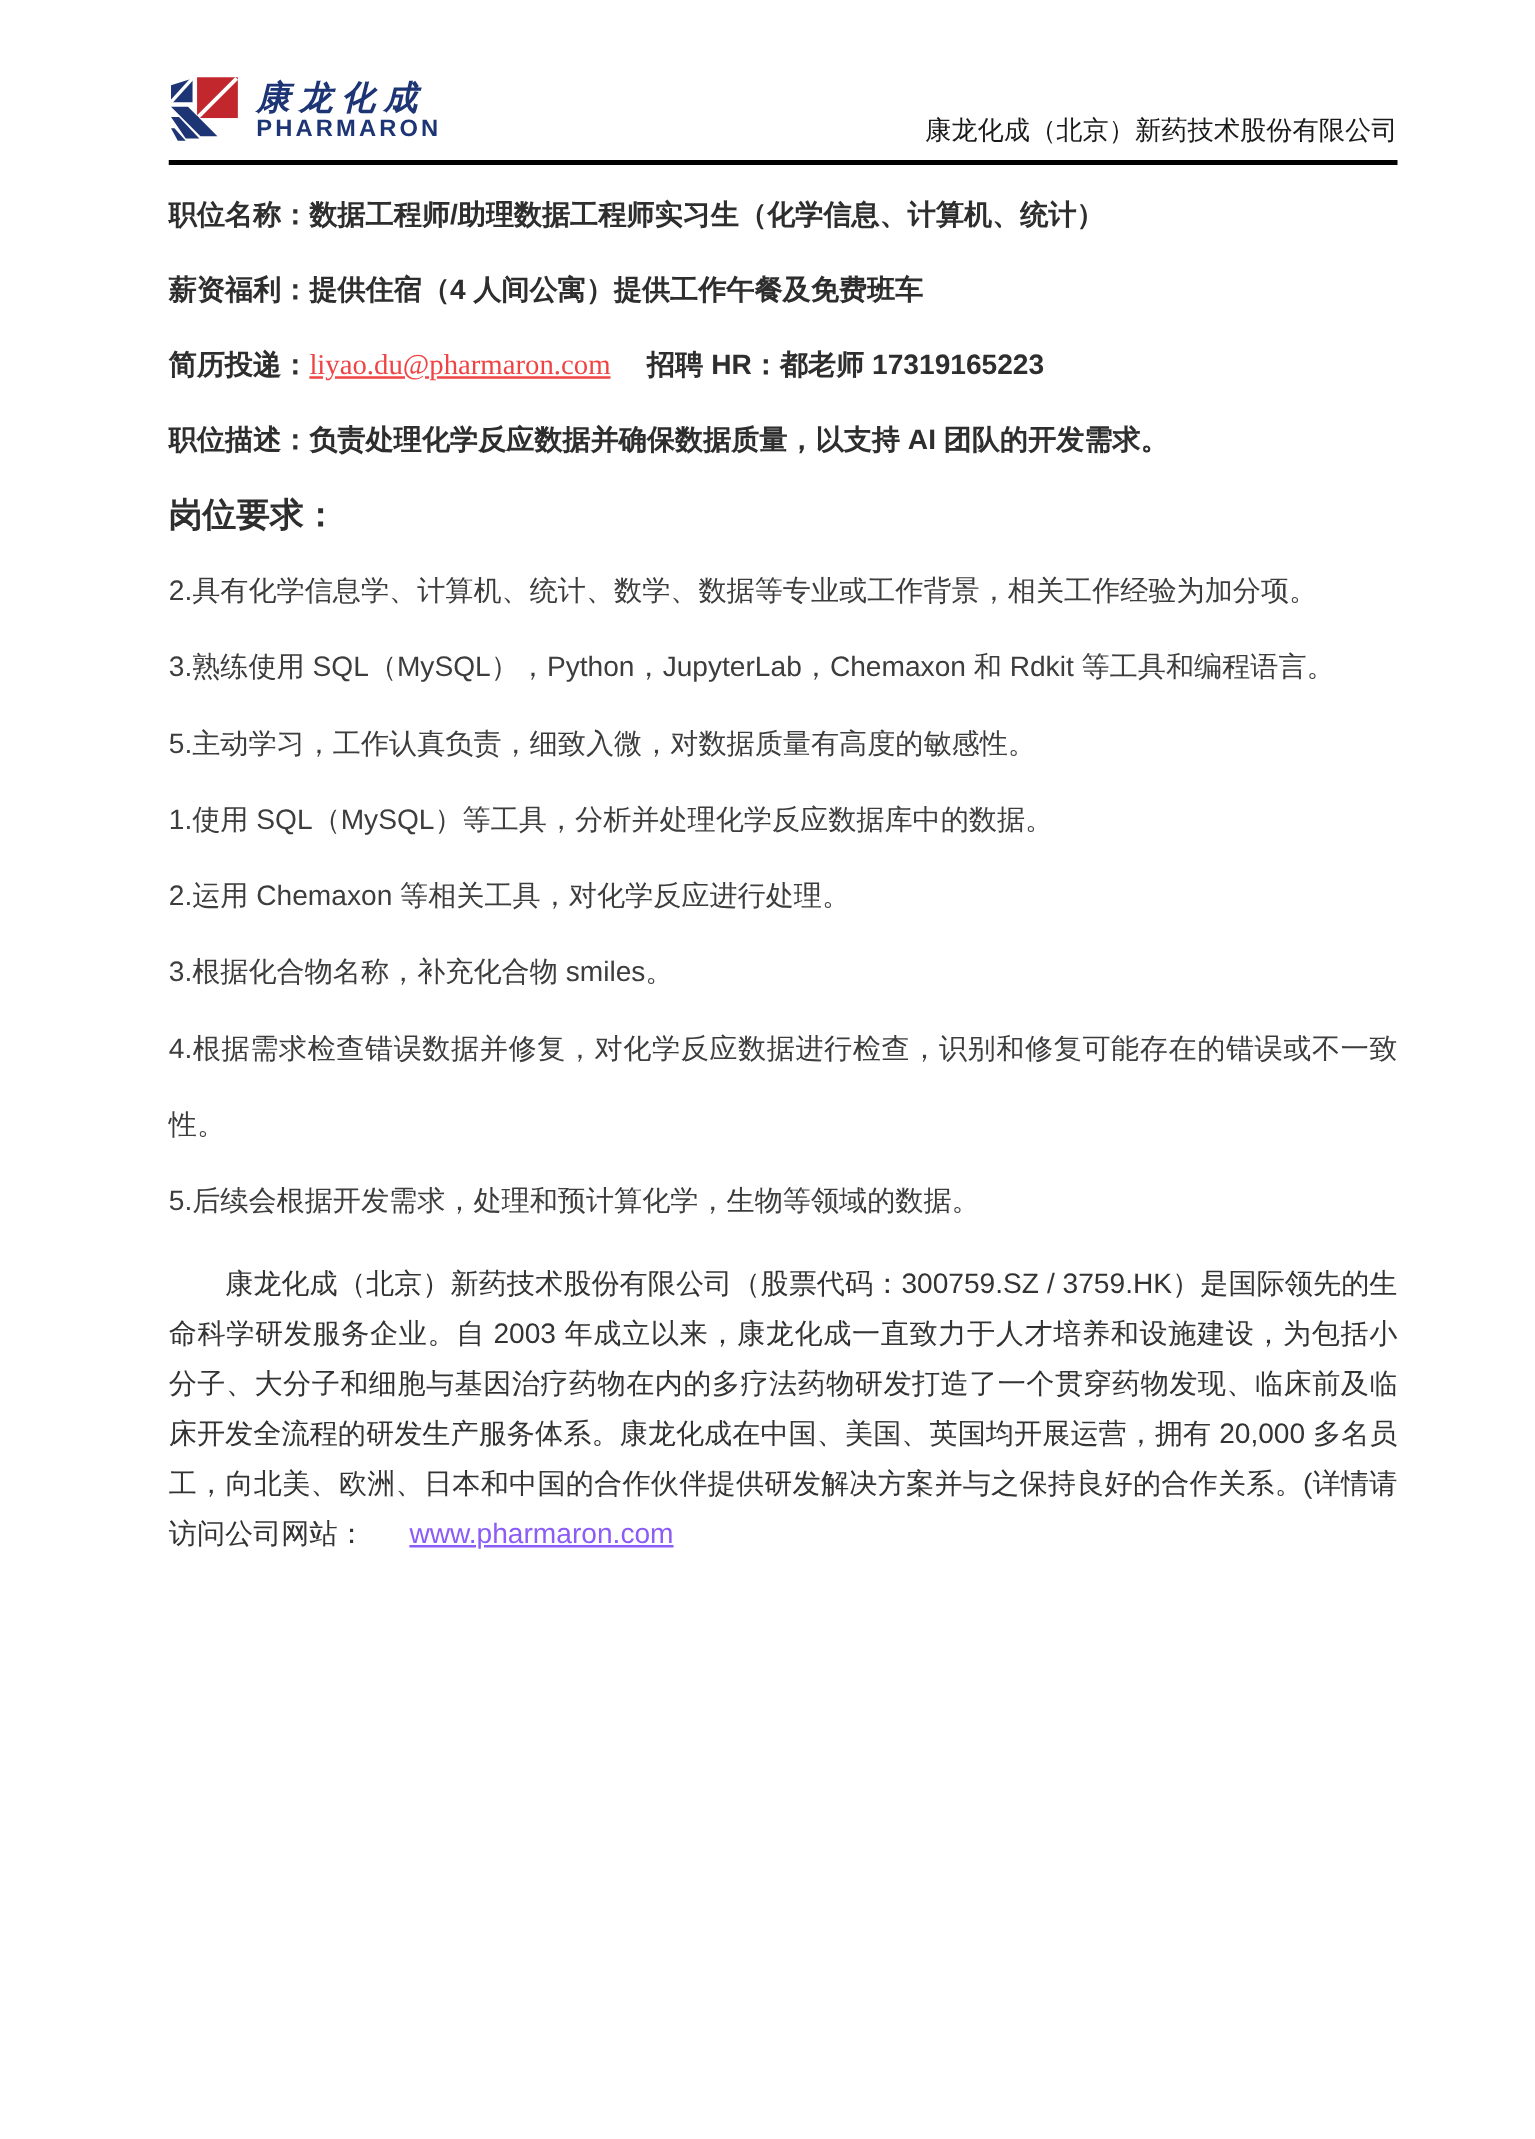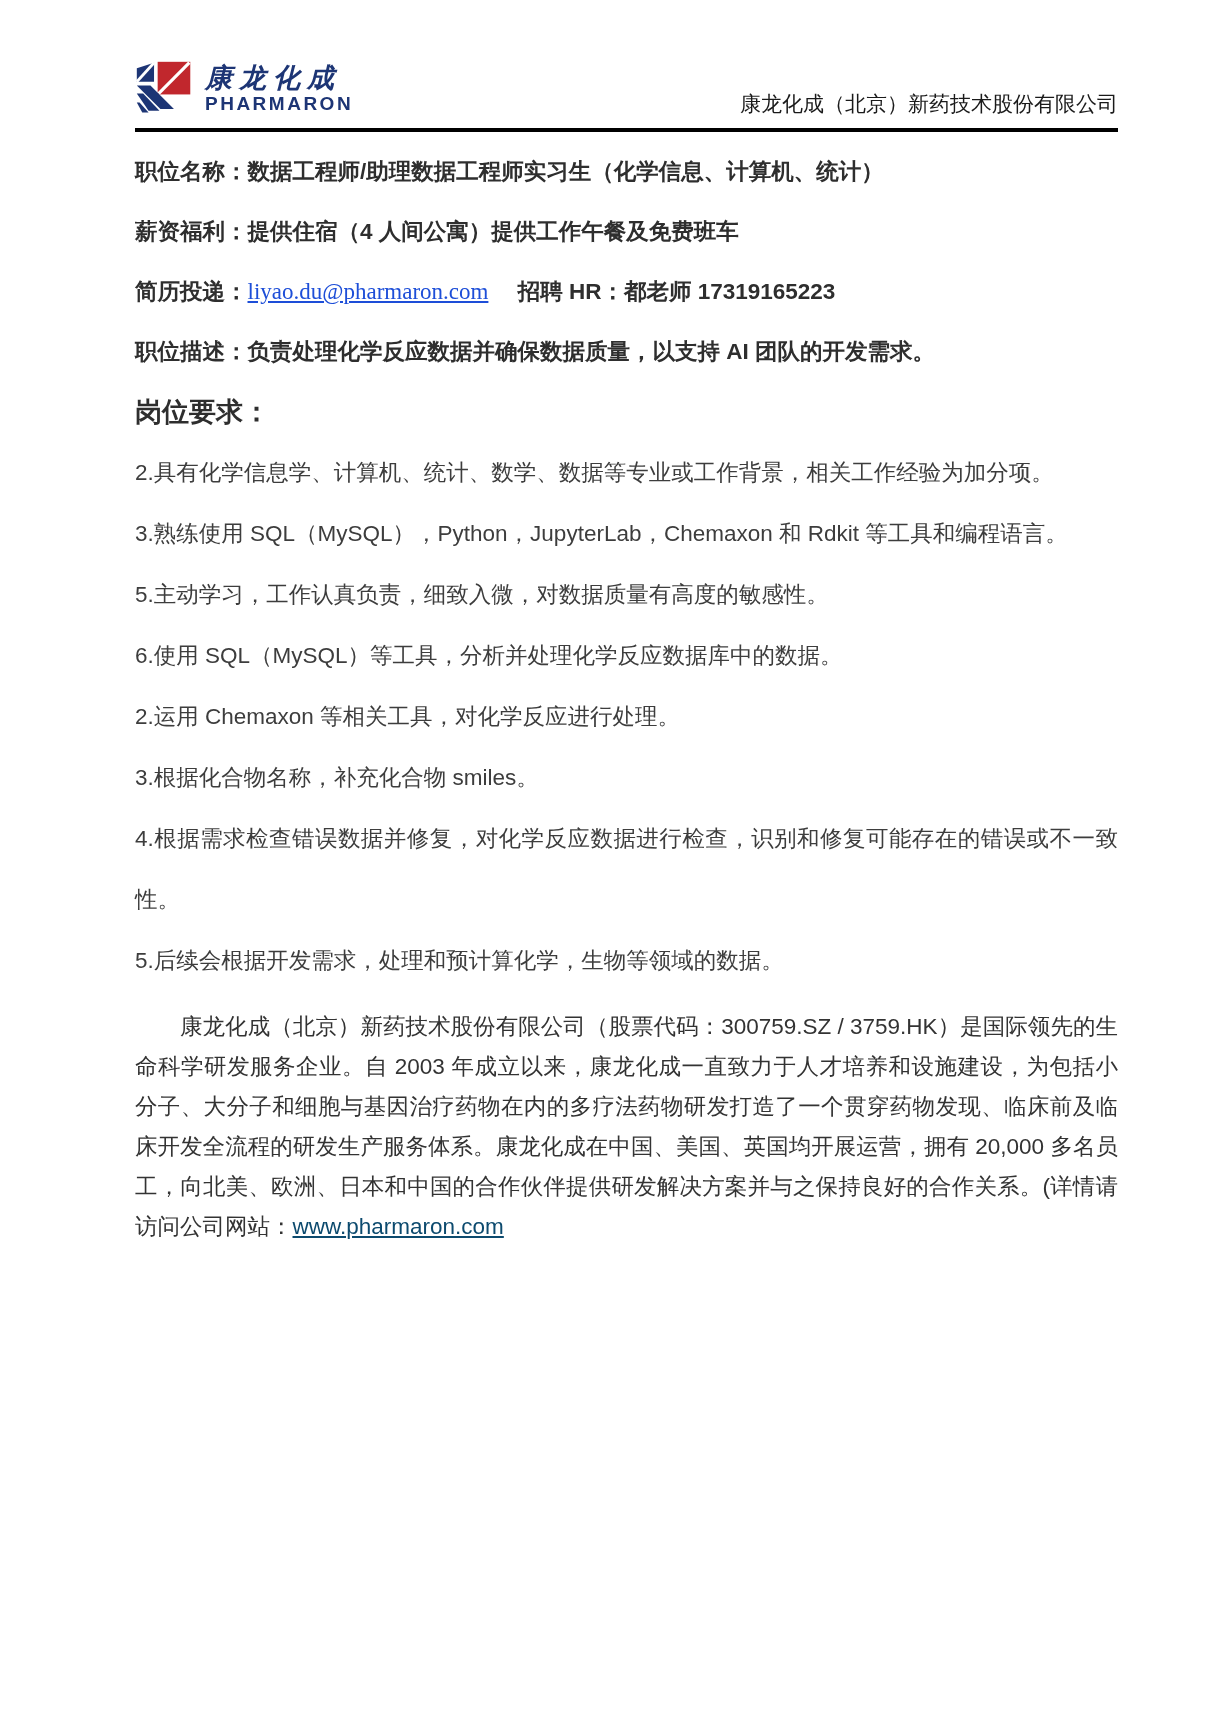--- a/index.html
+++ b/index.html
@@ -65,21 +65,21 @@
     color: #2e2e2e;
     white-space: nowrap;
   }
   .meta-label { font-weight: 700; }
   .gap-wide { margin-left: 2.2em; }
   .gap-mid  { margin-left: 1.3em; }
   a.email-link {
     font-family: "Liberation Serif", serif;
     font-size: 23px;
     font-weight: 400;
-    color: #1d4ed8;
+    color: #ef4444;
     text-decoration: underline;
   }
   .sec-heading {
     font-size: 27px;
     line-height: 60px;
     font-weight: 700;
     color: #2e2e2e;
   }
   .item {
     font-size: 22.5px;
@@ -89,22 +89,23 @@
   }
   .company-para {
     margin-top: 16px;
     font-size: 22.5px;
     line-height: 40px;
     color: #333;
     text-align: justify;
     text-indent: 2em;
   }
   a.site-link {
-    color: #0c4a6e;
+    color: #8b5cf6;
     text-decoration: underline;
+    margin-left: 35px;
   }
 </style>
 </head>
 <body>
 
 <div class="page">
 
   <div class="header">
     <div class="logo">
       <svg class="logo-mark" viewBox="0 0 64 64" xmlns="http://www.w3.org/2000/svg" aria-hidden="true">
@@ -146,21 +147,21 @@
       <span class="meta-label">职位描述：</span><span>负责处理化学反应数据并确保数据质量，以支持 AI 团队的开发需求。</span>
     </div>
 
     <div class="sec-heading">岗位要求：</div>
 
     <div class="item">2.具有化学信息学、计算机、统计、数学、数据等专业或工作背景，相关工作经验为加分项。</div>
     <div class="item">3.熟练使用 SQL（MySQL），Python，JupyterLab，Chemaxon 和 Rdkit 等工具和编程语言。</div>
     <div class="item">5.主动学习，工作认真负责，细致入微，对数据质量有高度的敏感性。</div>
 
 
-    <div class="item">6.使用 SQL（MySQL）等工具，分析并处理化学反应数据库中的数据。</div>
+    <div class="item">1.使用 SQL（MySQL）等工具，分析并处理化学反应数据库中的数据。</div>
     <div class="item">2.运用 Chemaxon 等相关工具，对化学反应进行处理。</div>
     <div class="item">3.根据化合物名称，补充化合物 smiles。</div>
     <div class="item">4.根据需求检查错误数据并修复，对化学反应数据进行检查，识别和修复可能存在的错误或不一致性。</div>
     <div class="item">5.后续会根据开发需求，处理和预计算化学，生物等领域的数据。</div>
 
     <div class="company-para">
       <span>康龙化成（北京）新药技术股份有限公司（股票代码：300759.SZ / 3759.HK）是国际领先的生命科学研发服务企业。自 2003 年成立以来，康龙化成一直致力于人才培养和设施建设，为包括小分子、大分子和细胞与基因治疗药物在内的多疗法药物研发打造了一个贯穿药物发现、临床前及临床开发全流程的研发生产服务体系。康龙化成在中国、美国、英国均开展运营，拥有 20,000 多名员工，向北美、欧洲、日本和中国的合作伙伴提供研发解决方案并与之保持良好的合作关系。(详情请访问公司网站：</span><a class="site-link" href="#">www.pharmaron.com</a>
     </div>
 
   </div>

